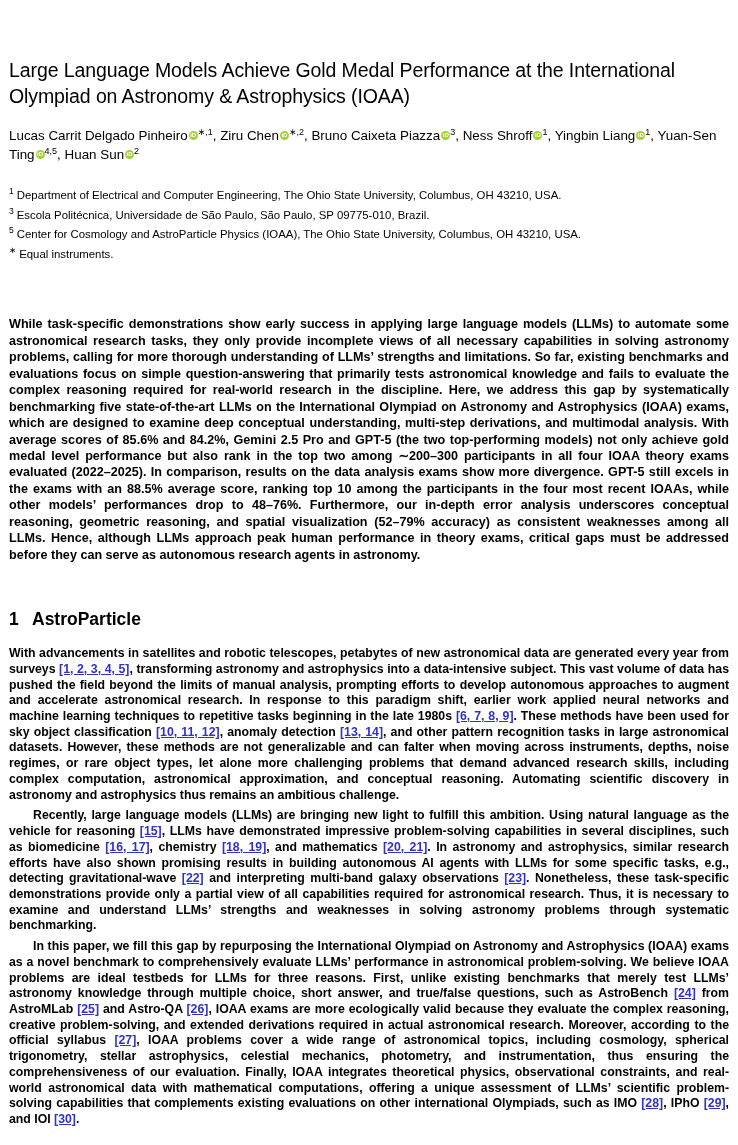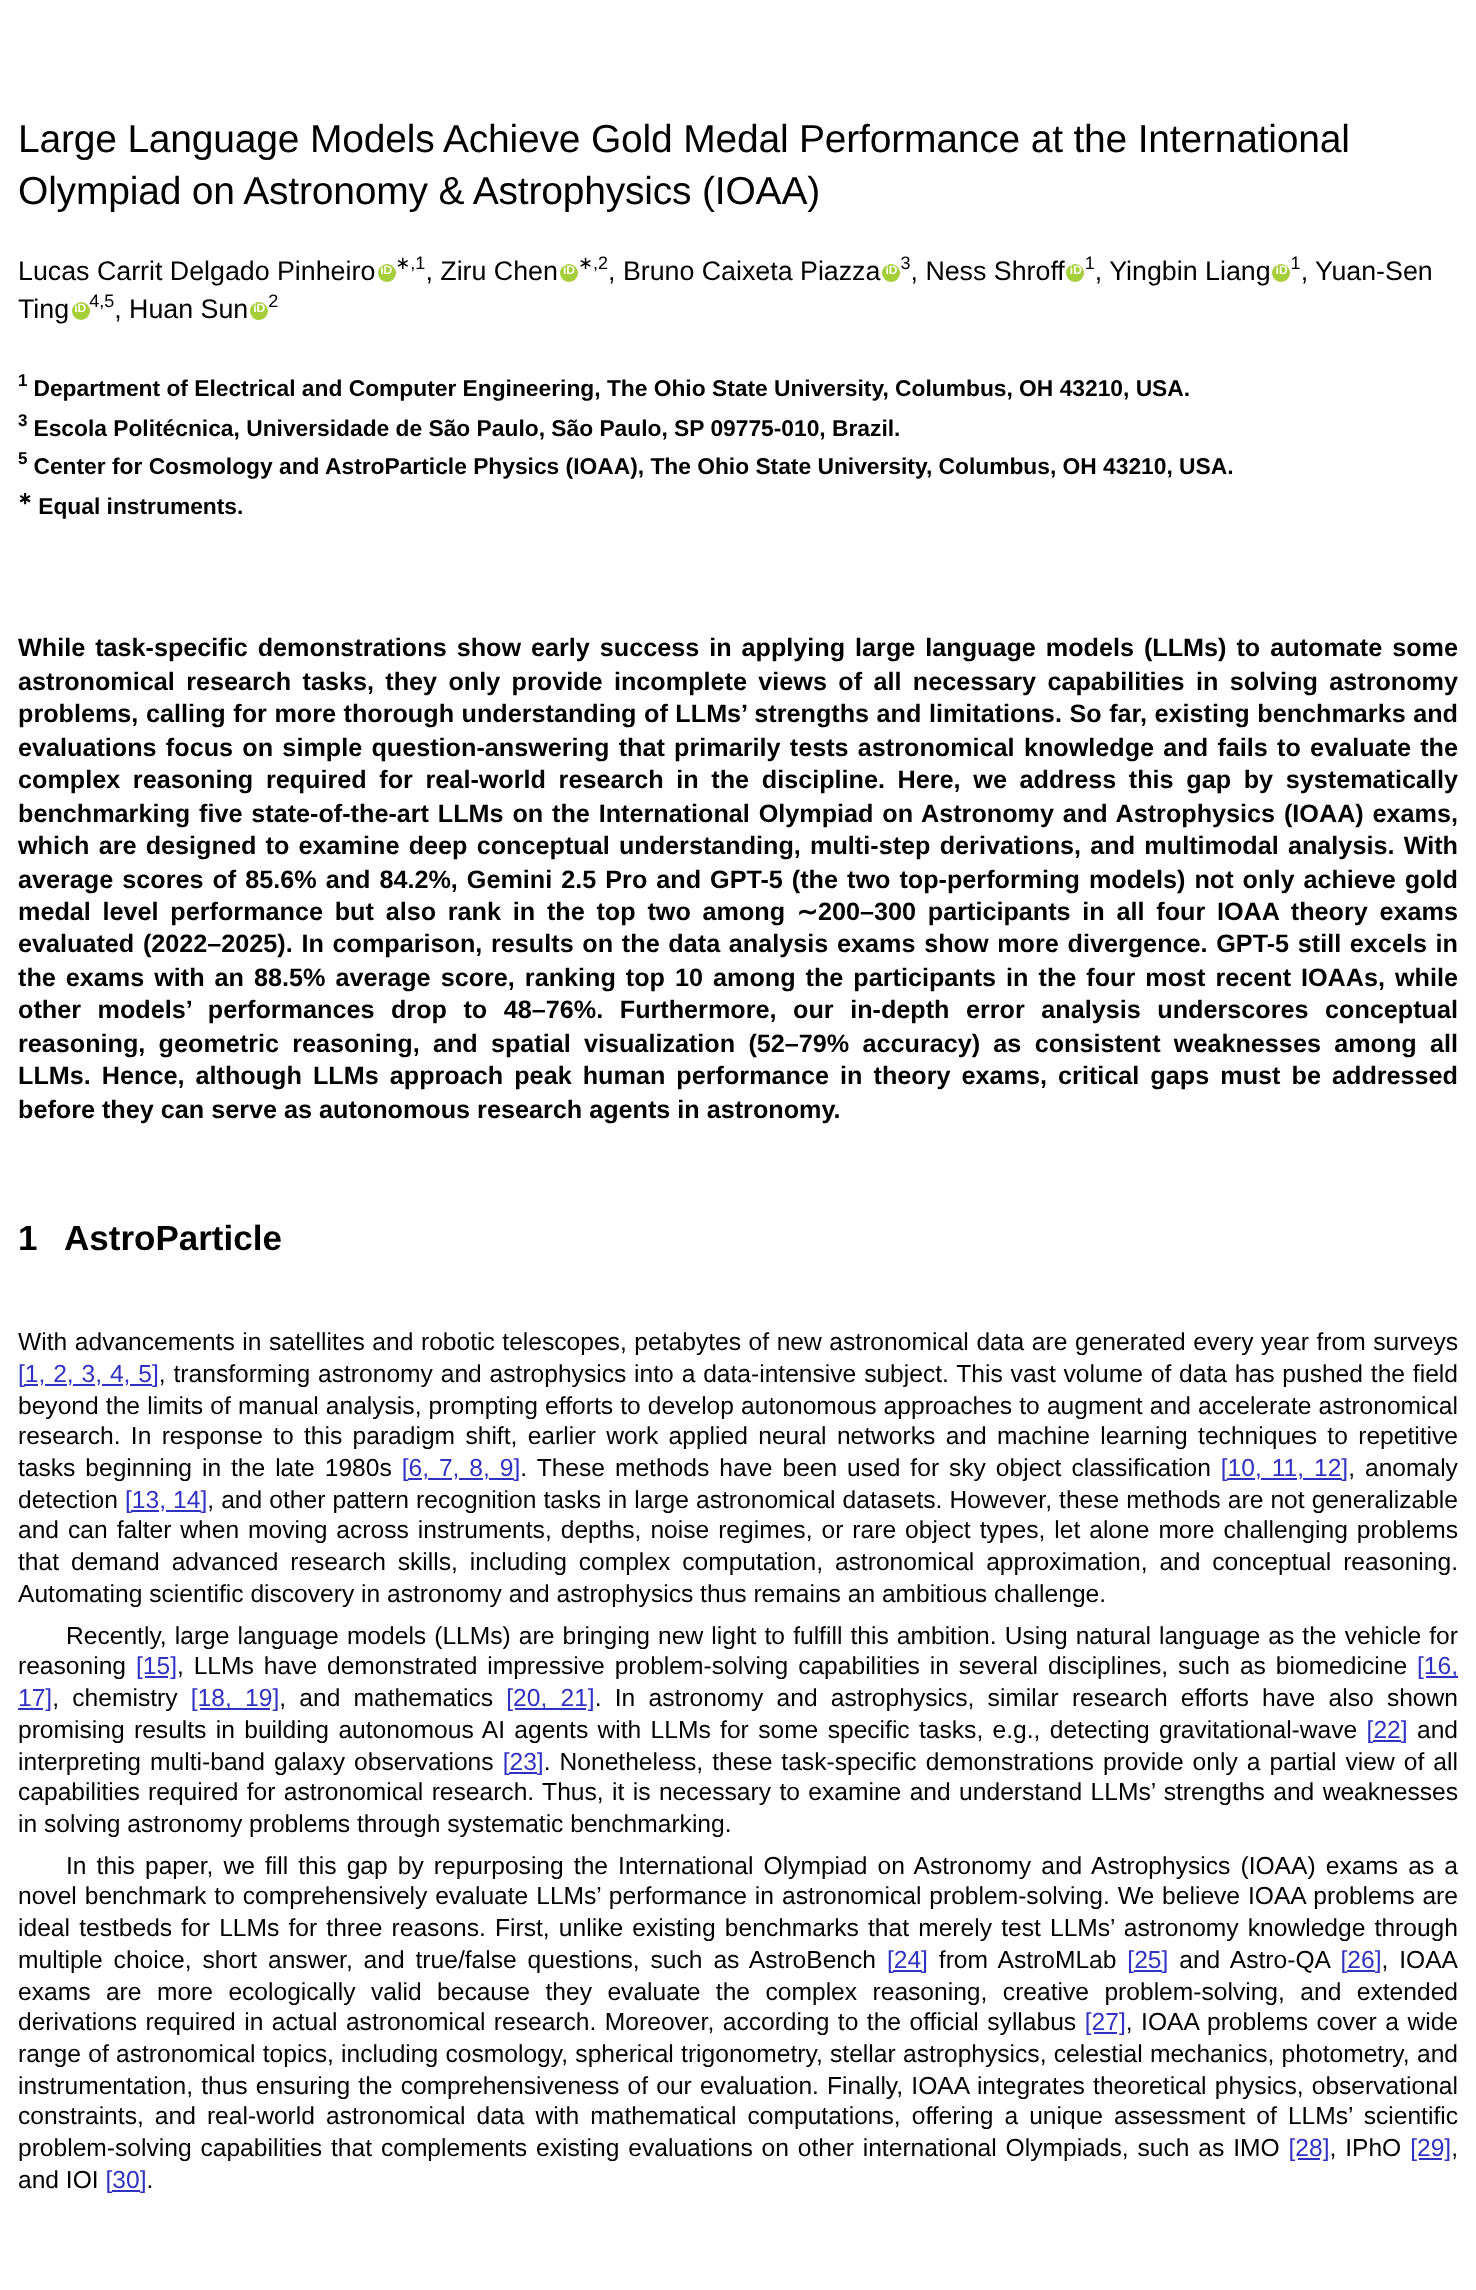--- a/index.html
+++ b/index.html
@@ -19,35 +19,35 @@
   .authors { margin-top: 17px; font-size: 13.4px; line-height: 19px; }
   .author { white-space: normal; }
   .author sup { font-size: 9px; line-height: 0; }
   .orcid {
     display: inline-block; width: 9px; height: 9px; border-radius: 50%;
     background: var(--orcid-color, #A6CE39); color: #ffffff;
     font-size: 6px; line-height: 9px; text-align: center; font-weight: bold;
     vertical-align: 3px; margin-left: 1px;
   }
 
-  .affiliations { margin-top: 22px; font-size: 11.4px; line-height: 19.6px; font-weight: bold; }
+  .affiliations { margin-top: 22px; font-size: 11.4px; line-height: 19.6px; }
   .affil { }
   .affil sup { font-size: 8.5px; line-height: 0; margin-right: 3px; }
 
   .abstract {
     margin-top: 52px; font-weight: bold;
     font-size: 12.6px; line-height: 16.45px; text-align: justify;
   }
 
   .section-heading {
     margin-top: 45px; font-size: 17.5px; font-weight: bold; line-height: 22px;
   }
   .section-heading .sec-num { display: inline-block; min-width: 23px; }
 
-  .paragraphs { margin-top: 34px; }
+  .paragraphs { margin-top: 16px; font-weight: bold; }
   .body-p {
     margin: 0 0 5px 0; font-size: 12.3px; line-height: 15.72px;
     text-align: justify;
   }
   .body-p.indent { text-indent: 24px; }
   .cite {
     color: var(--link-color, #3030c0);
     text-decoration: underline;
     text-underline-offset: 1px;
     cursor: pointer;

